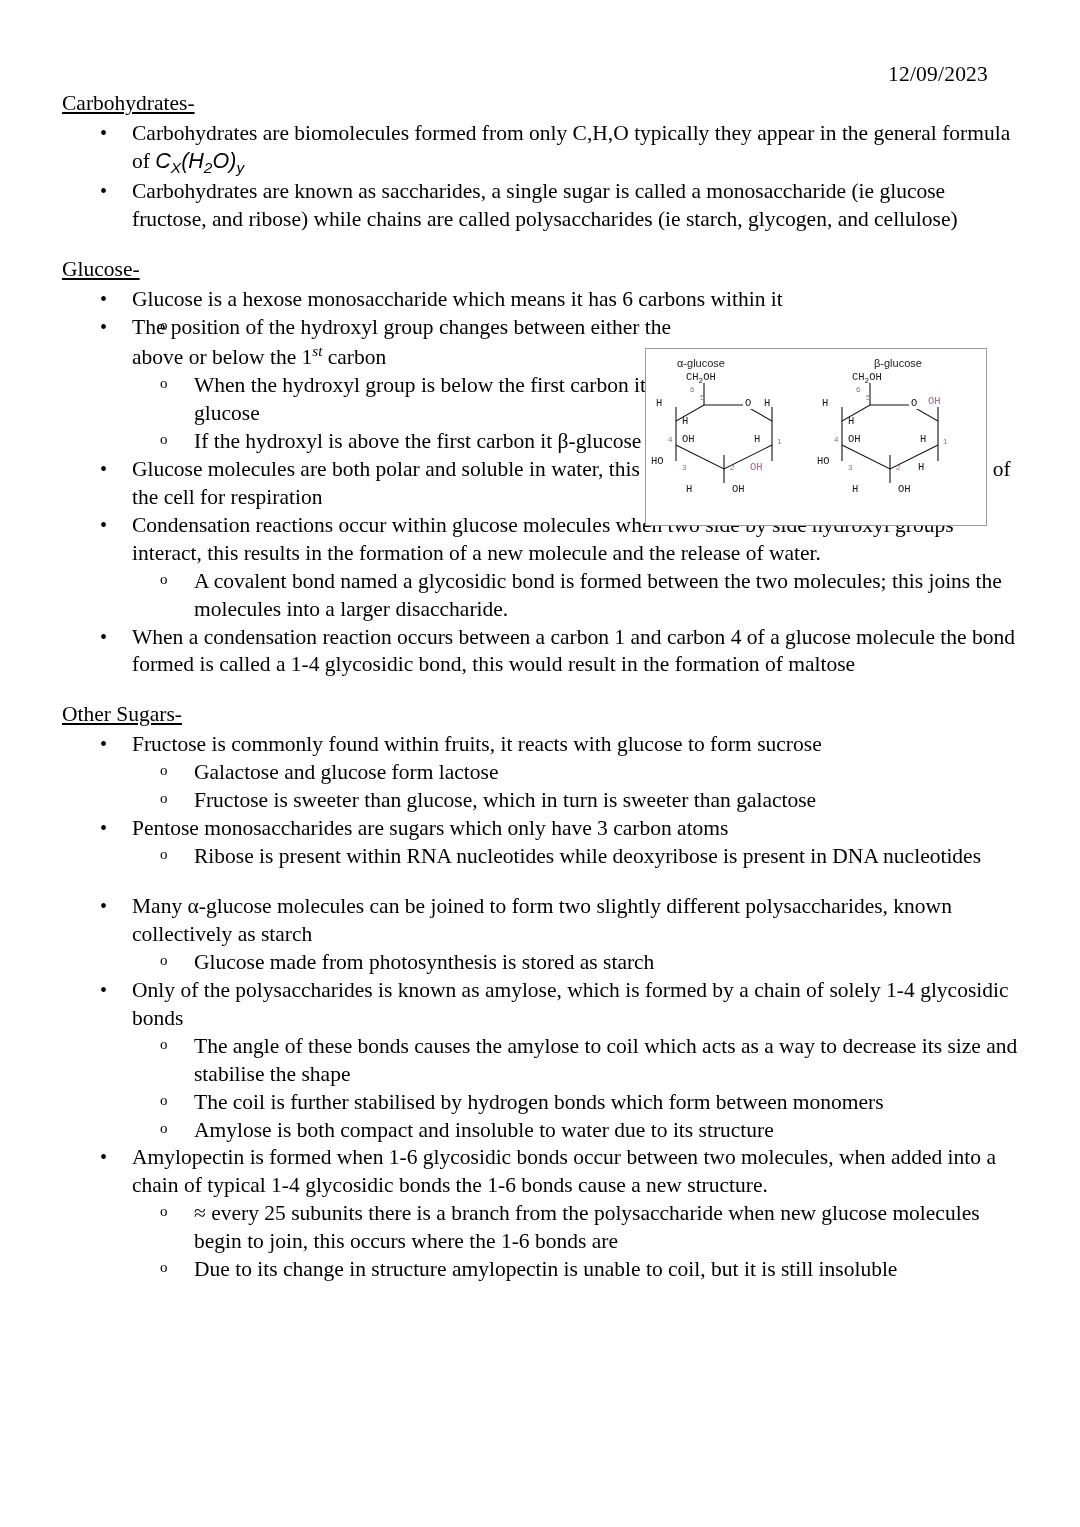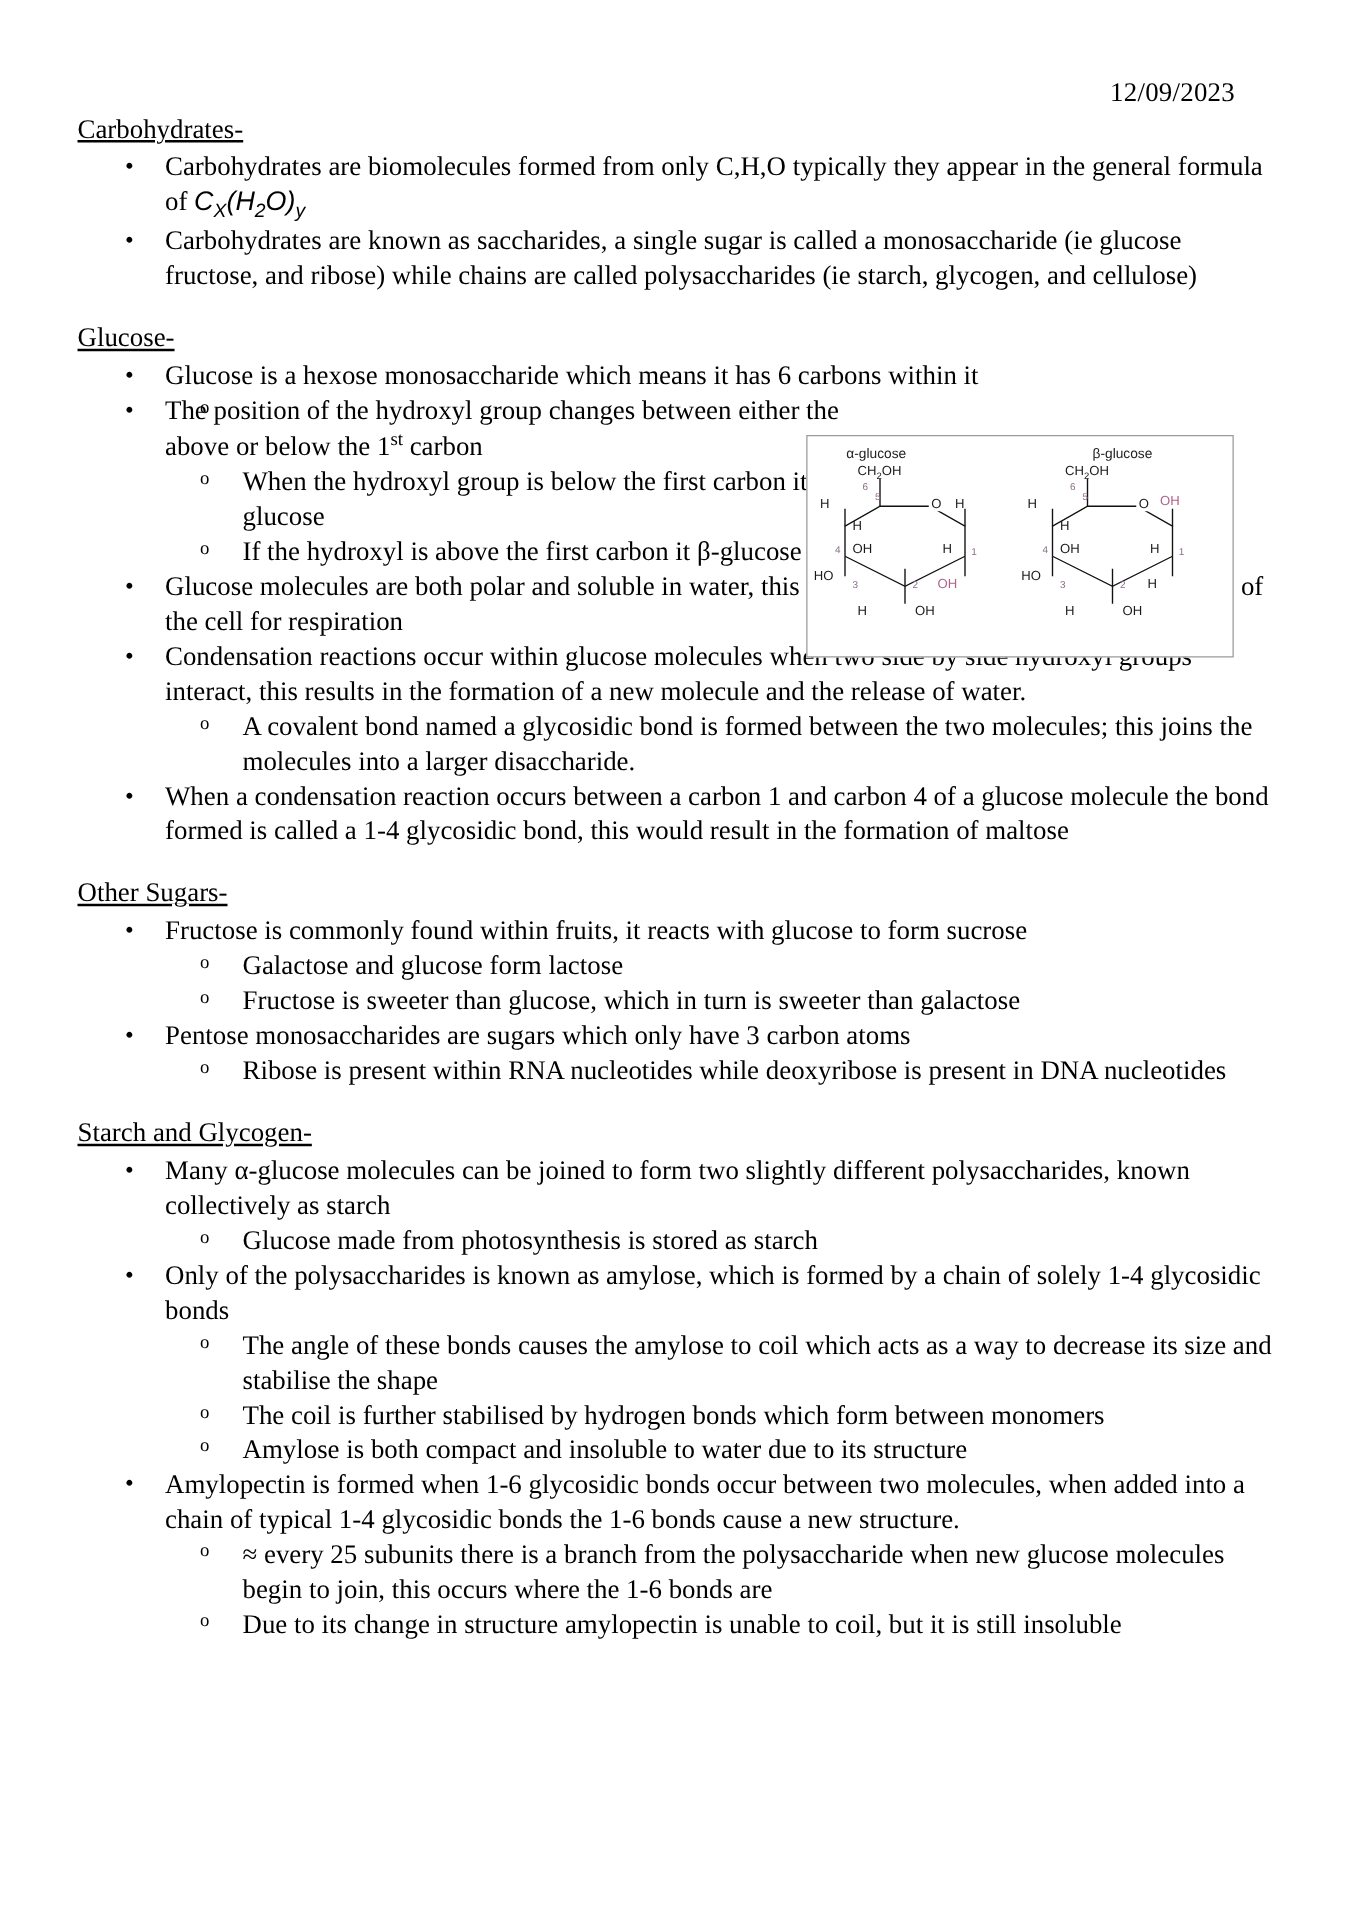--- a/index.html
+++ b/index.html
@@ -84,20 +84,21 @@
   .li-text {
     display: block;
   }
   .sub {
     vertical-align: sub;
     font-size: 0.72em;
   }
   .sup {
     vertical-align: super;
     font-size: 0.70em;
+    font-style: italic;
   }
   .formula {
     font-family: Liberation Sans, sans-serif;
     font-style: italic;
   }
   .narrow-text {
     display: inline-block;
     max-width: 600px;
   }
   
@@ -114,21 +115,21 @@
   .figure .fig-label {
     position: absolute;
     font-family: "Liberation Sans", sans-serif;
     font-size: 11px;
     color: #222;
   }
   .fig-alpha { left: 31px; top: 8px; }
   .fig-beta { left: 228px; top: 8px; }
   .figure .atom {
     position: absolute;
-    font-family: Liberation Sans, sans-serif;
+    font-family: Liberation Mono, monospace;
     font-size: 10.5px;
     color: #1a1a1a;
     white-space: nowrap;
   }
   .figure .num {
     position: absolute;
     font-family: "Liberation Sans", sans-serif;
     font-size: 8px;
     color: #8a6f8a;
   }
@@ -235,21 +236,20 @@
             <li>
               <span class="bullet-o">o</span>
               <span class="li-text">Ribose is present within RNA nucleotides while deoxyribose is present in DNA nucleotides</span>
             </li>
           </ul>
         </li>
       </ul>
     </div>
 
     <div class="section">
-      <div class="heading">Starch and Glycogen-</div>
       <ul class="level1">
         <li>
           <span class="bullet">•</span>
           <span class="li-text">Many α-glucose molecules can be joined to form two slightly different polysaccharides, known collectively as starch</span>
           <ul class="level2">
             <li>
               <span class="bullet-o">o</span>
               <span class="li-text">Glucose made from photosynthesis is stored as starch</span>
             </li>
           </ul>

